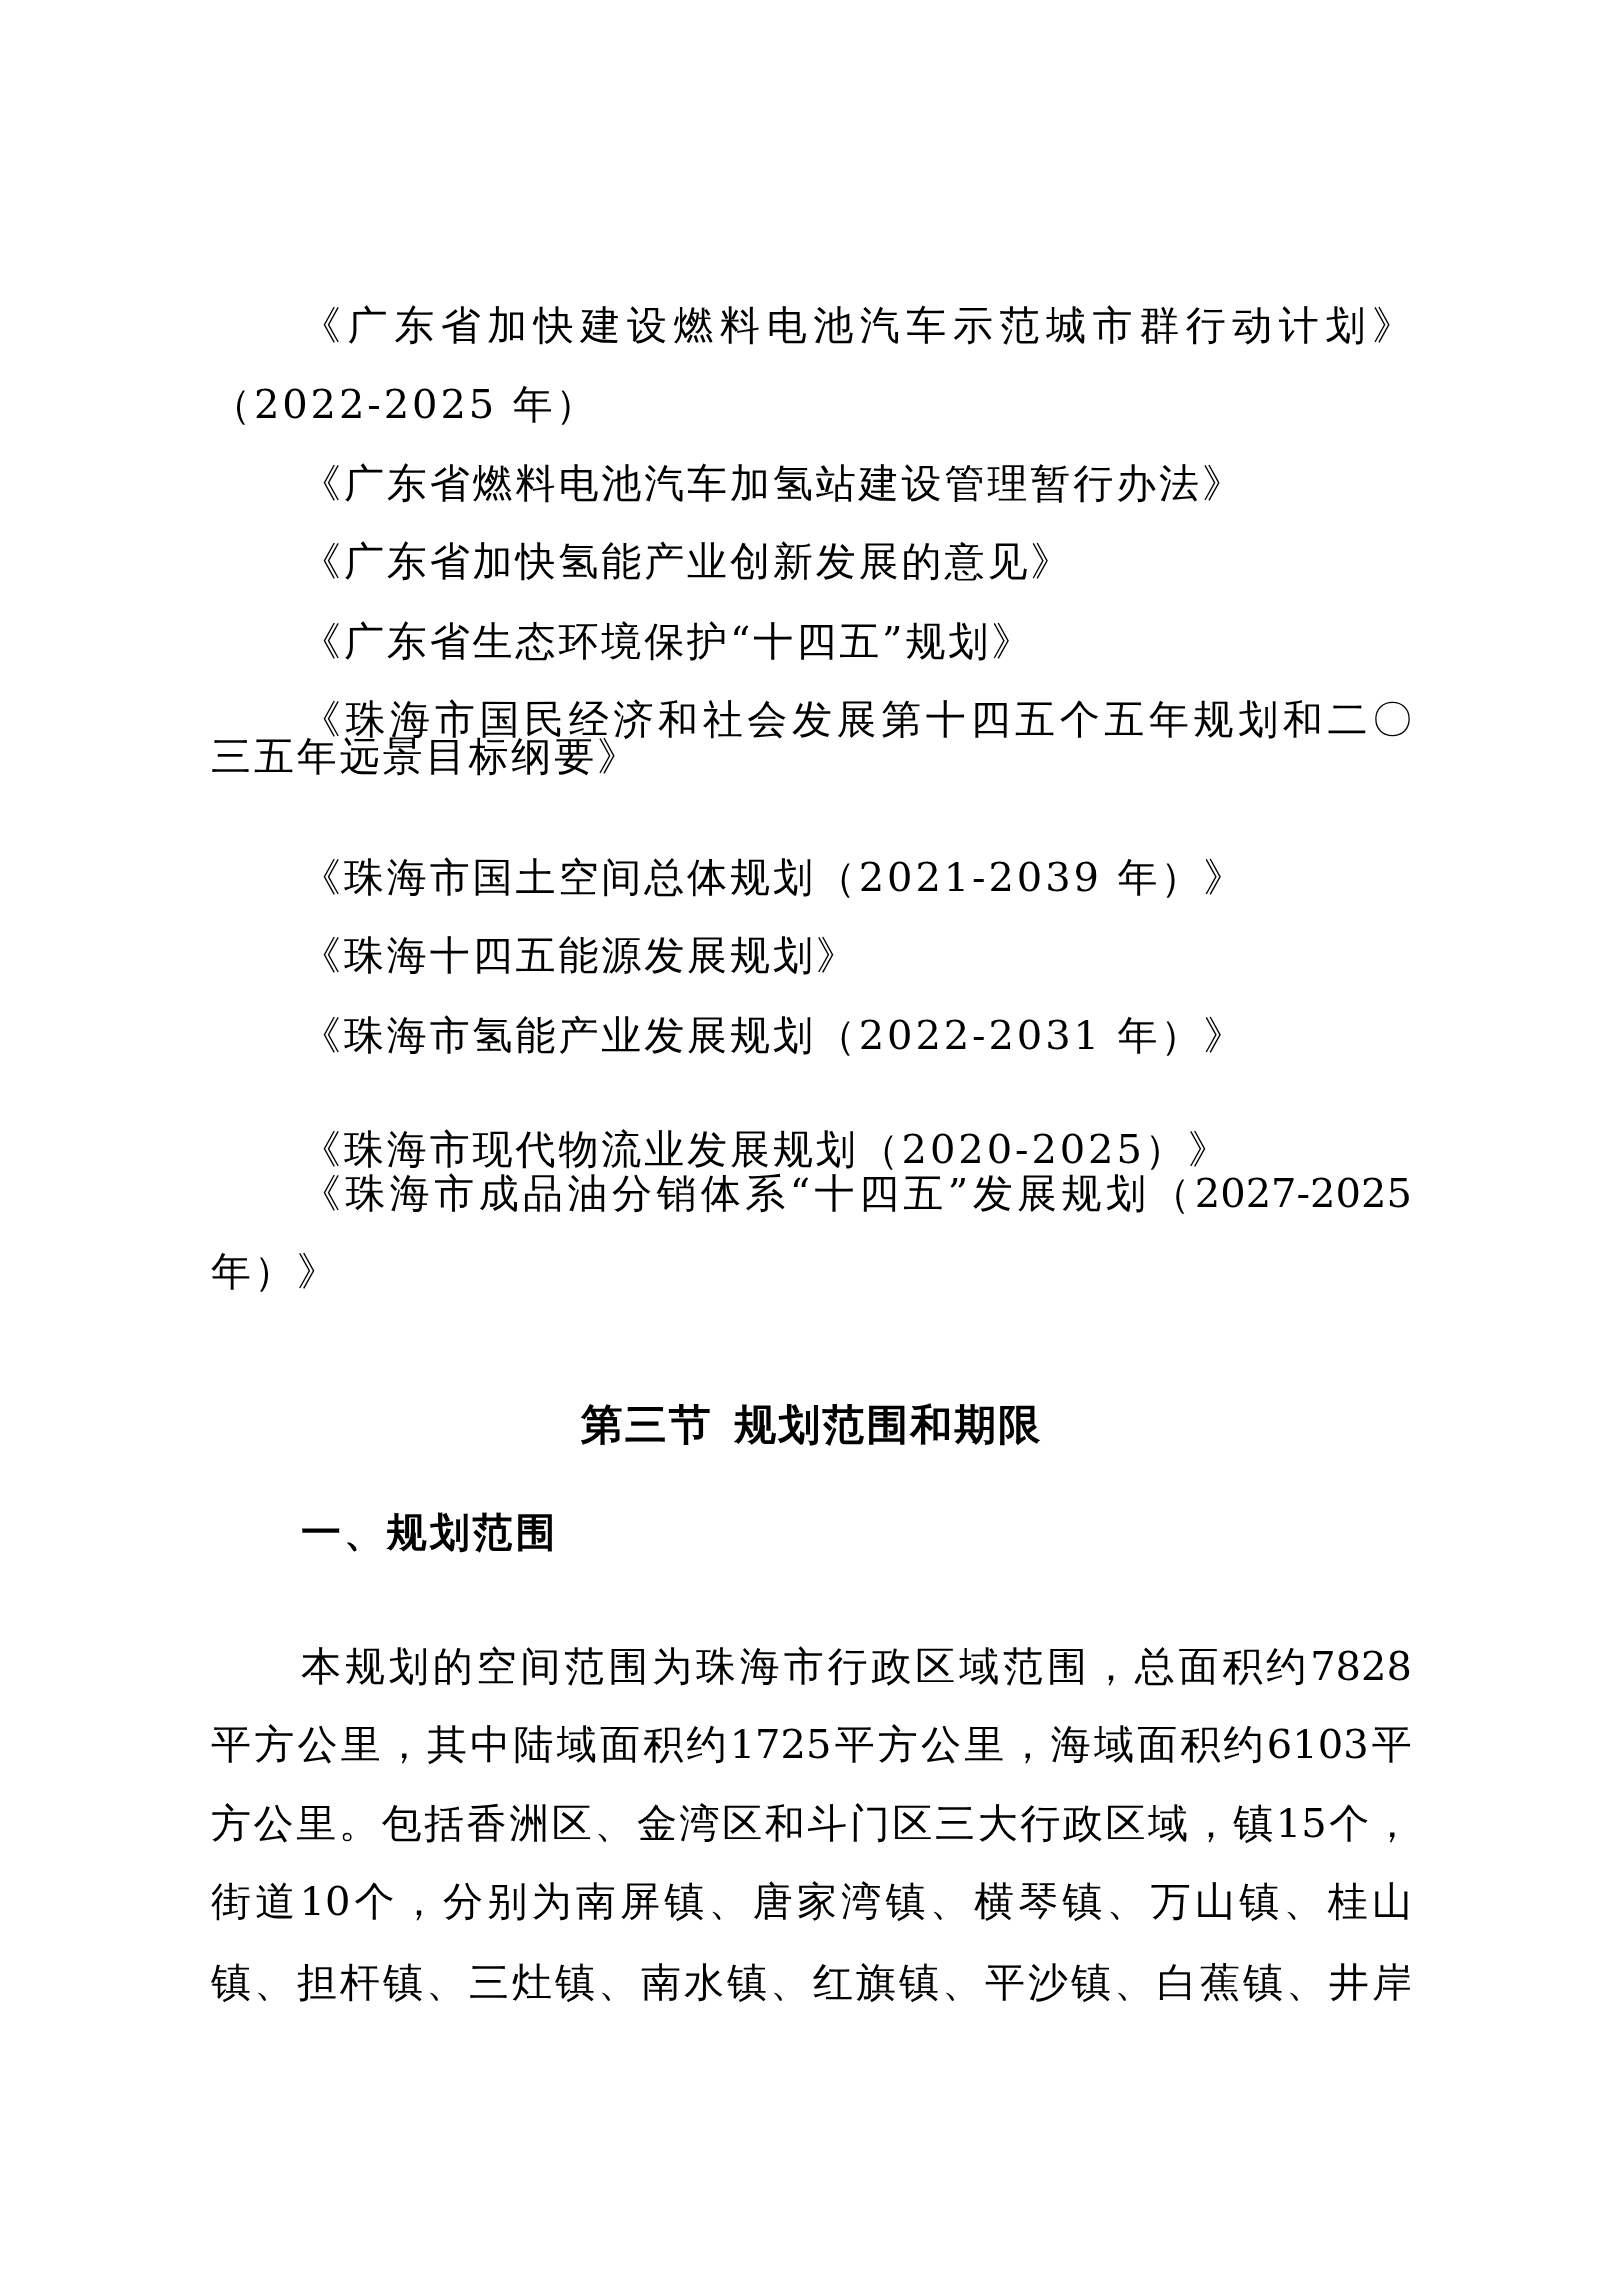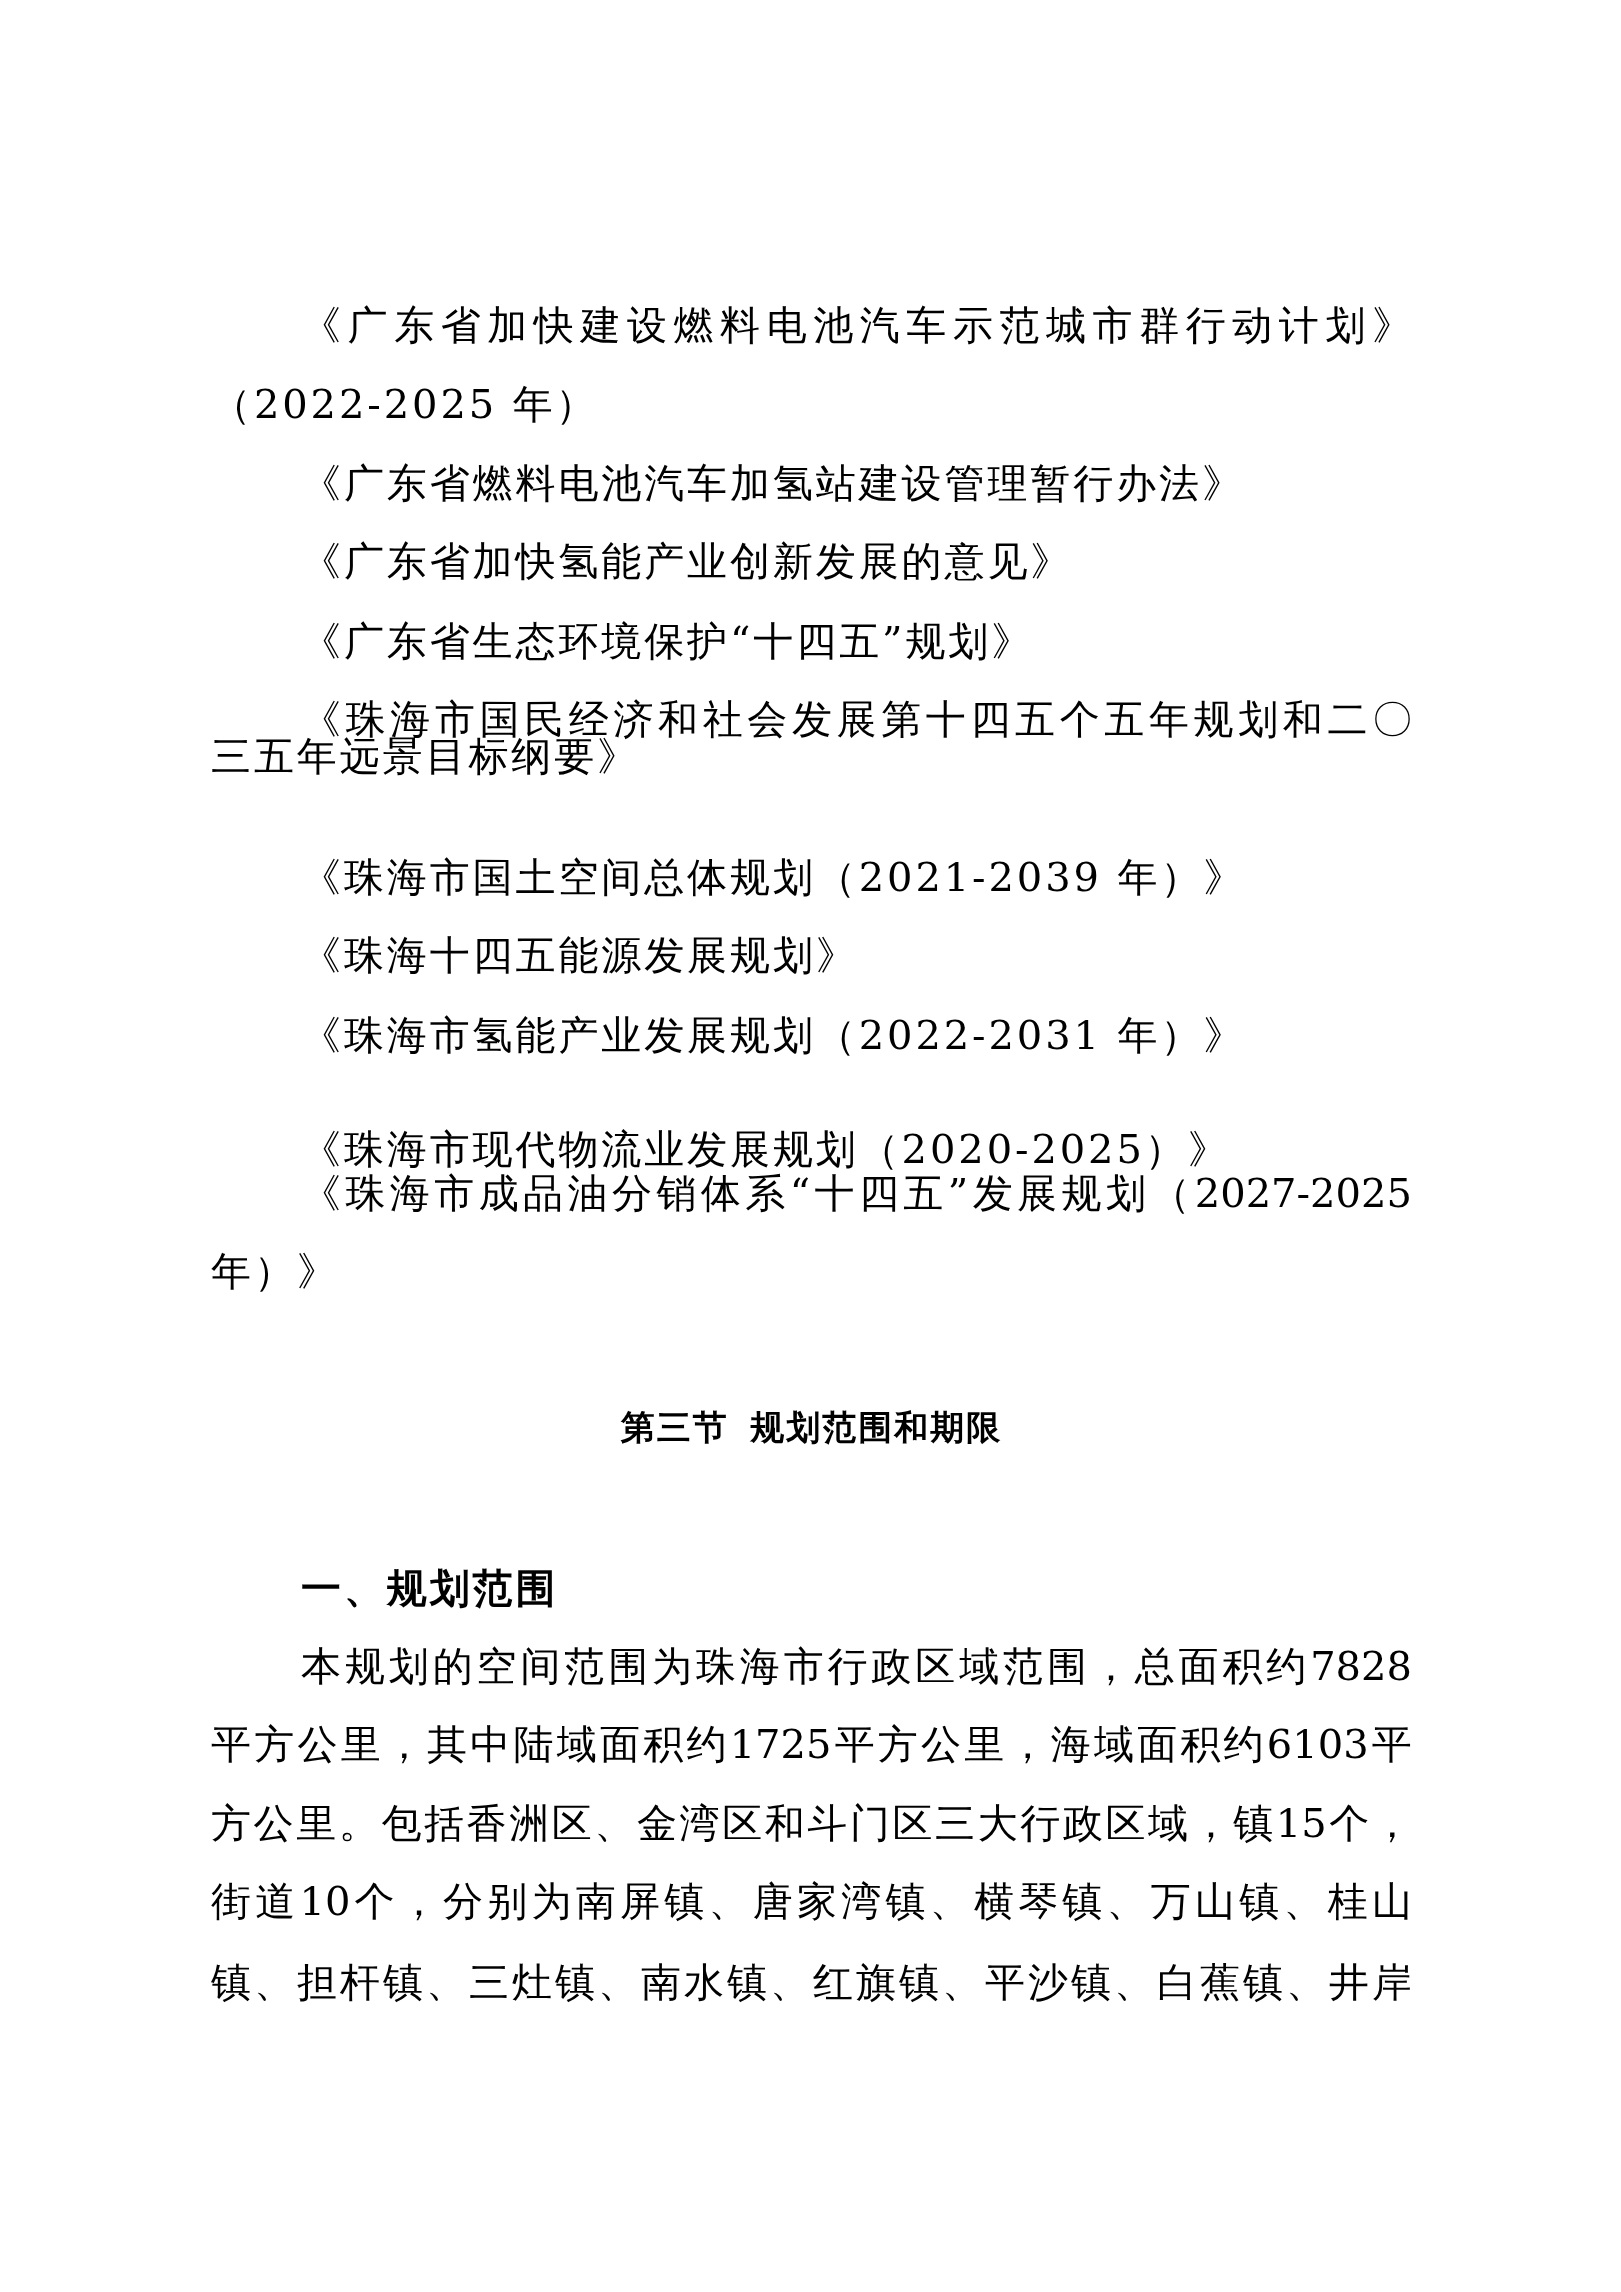--- a/index.html
+++ b/index.html
@@ -13,22 +13,22 @@
     position: absolute; left: 211px; width: 1201px;
     height: 78px; line-height: 78px;
     font-size: 40px; letter-spacing: 2.9px;
     white-space: nowrap; color: #000;
   }
   .line.indent { left: 301px; width: 1111px; }
   .line.justify { text-align: justify; text-align-last: justify; }
   .heading {
     position: absolute; left: 211px; width: 1201px; text-align: center;
     height: 78px; line-height: 78px;
-    font-family: Liberation Serif, serif;
-    font-size: 34px; letter-spacing: 2px; font-weight: bold;
+    font-family: Liberation Mono, monospace;
+    font-size: 42px; letter-spacing: 2px; font-weight: bold;
   }
   .heading .gap { display: inline-block; width: 21.6px; }
   .subheading {
     position: absolute; left: 301px; height: 78px; line-height: 78px;
     font-size: 40px; letter-spacing: 2.9px; font-weight: bold;
     font-family: "DejaVu Serif", "Liberation Serif", serif;
   }
 </style>
 </head>
 <body>
@@ -131,21 +131,21 @@
         <span>（</span>
         <span>2027-2025</span>
       </div>
     <div class="line" style="top:1232px">年）》</div>
   </div>
 
   <div class="heading" style="top:1389px">
     <span>第三节</span><span class="gap"></span><span>规划范围和期限</span>
   </div>
 
-  <div class="subheading" style="top:1549px">一、规划范围</div>
+  <div class="subheading" style="top:1493px">一、规划范围</div>
 
   <div>
     <div class="line indent justify" style="top: 1627px; display: flex; justify-content: space-between; letter-spacing: 0px;">
         <span>本</span>
         <span>规</span>
         <span>划</span>
         <span>的</span>
         <span>空</span>
         <span>间</span>
         <span>范</span>

